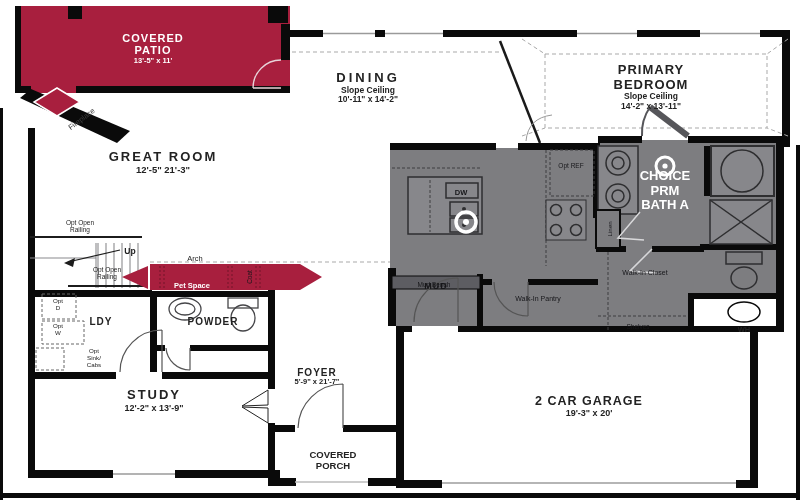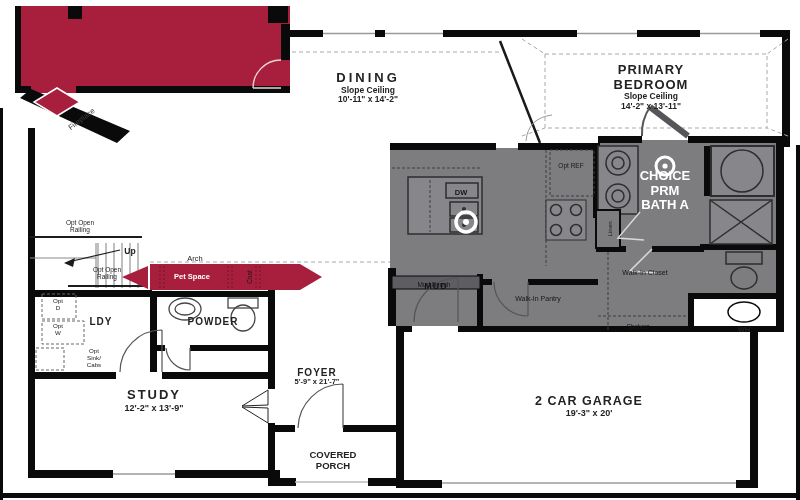--- a/index.html
+++ b/index.html
@@ -231,21 +231,29 @@
     <circle cx="665" cy="166" r="2.6" fill="#fff"></circle>
   </g>
 
   <g>
     <rect class="w" x="0" y="108" width="3" height="392"></rect>
     <rect class="w" x="0" y="493" width="800" height="5"></rect>
     <rect class="w" x="796" y="145" width="4" height="355"></rect>
   </g>
 </svg>
 
-
+<div class="lbl" style="left:153px;top:49px;width:86px">
+  <span class="blk b f11 white ls1">COVERED PATIO</span>
+  <span class="blk b f75 white">13'-5" x 11'</span>
+</div>
+
+<div class="lbl" style="left:163px;top:163px">
+  <span class="blk b f13 mid ls2 nw">GREAT ROOM</span>
+  <span class="blk b f95 mid nw">12'-5"  21'-3"</span>
+</div>
 
 <div class="lbl" style="left:368px;top:88px">
   <span class="blk b f13 mid ls3 nw">DINING</span>
   <span class="blk b f85 mid nw">Slope Ceiling</span>
   <span class="blk b f85 mid nw">10'-11" x 14'-2"</span>
 </div>
 
 <div class="lbl" style="left:651px;top:87px;width:112px">
   <span class="blk b f13 mid ls1">PRIMARY BEDROOM</span>
   <span class="blk b f85 mid nw">Slope Ceiling</span>
@@ -289,21 +297,21 @@
 </div>
 
 <div class="lbl" style="left:538px;top:299px;width:46px">
   <span class="blk f7 dark">Walk-In Pantry</span>
 </div>
 
 <div class="lbl" style="left:645px;top:273px;width:46px">
   <span class="blk f7 dark">Walk-In Closet</span>
 </div>
 
-<div class="lbl" style="left:192px;top:277px;width:56px">
+<div class="lbl" style="left:192px;top:286px;width:56px">
   <span class="blk b f75 white">Pet Space</span>
 </div>
 
 <div class="lbl rot90" style="left:247px;top:277px">
   <span class="f65 dark nw">Coat</span>
 </div>
 
 <div class="lbl rot37" style="left:80px;top:117px">
   <span class="f75 nw" style="color:#3a3a3a">Fireplace</span>
 </div>

